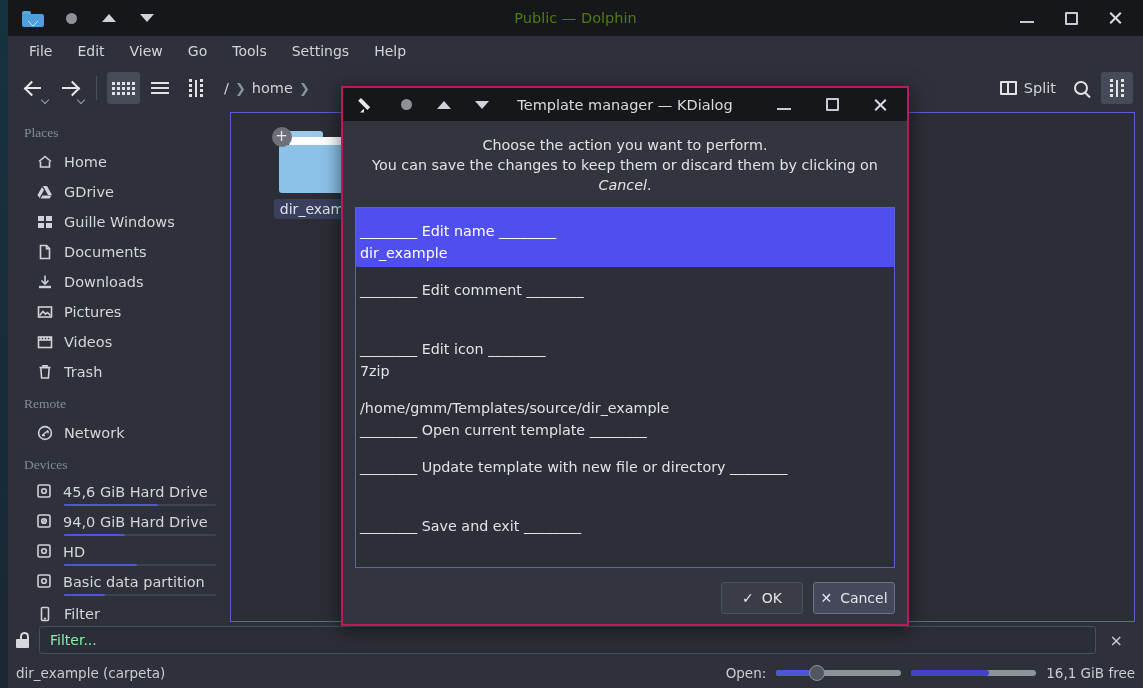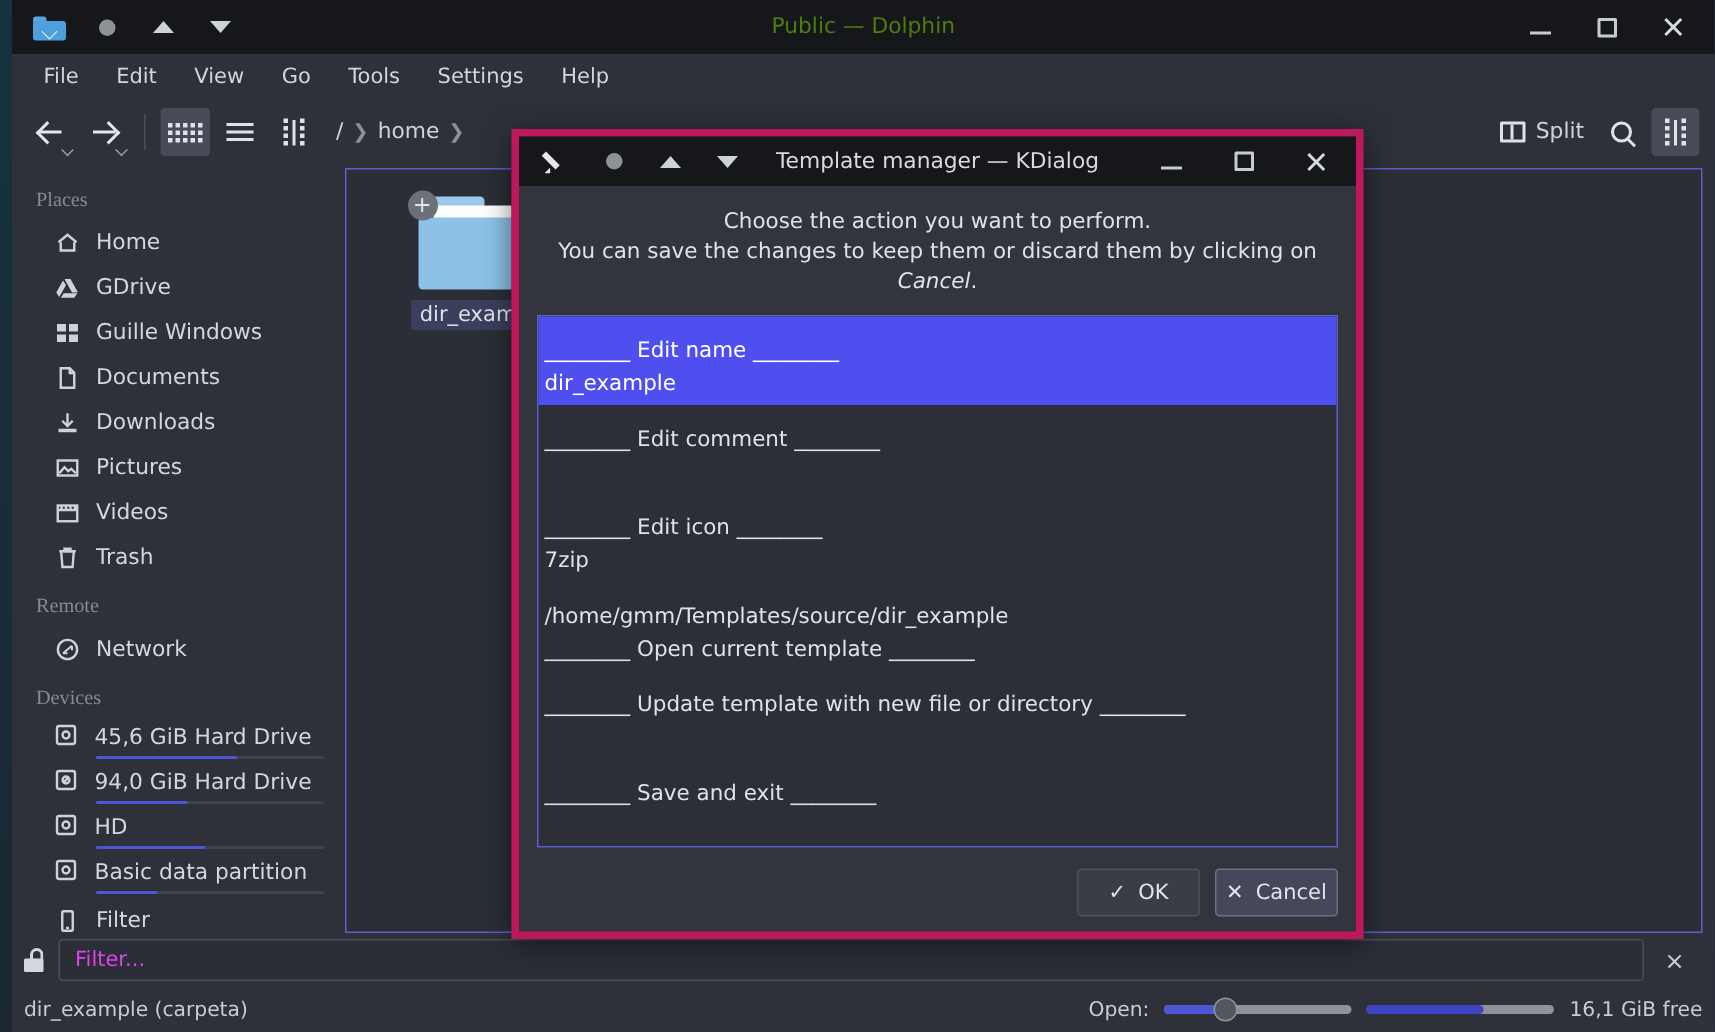--- a/index.html
+++ b/index.html
@@ -195,21 +195,21 @@
     position: absolute; left: 318px; top: 170px; width: 0; height: 0; z-index: 9;
   }
 
   
   .filterbar {
     height: 36px; display:flex; align-items:center; gap:10px;
     padding: 0 8px 0 8px; flex: 0 0 36px; margin-right: 8px;
   }
   .filter-input {
     flex:1; height: 28px; border:1px solid #4a4e59; border-radius:3px; background:#2b2e36;
-    display:flex; align-items:center; padding: 0 10px; font-size:14px; color:#d946ef;
+    display:flex; align-items:center; padding: 0 10px; font-size:14px; color:#86efac;
   }
   .lock-ico { position:relative; width:13px; height:16px; }
   .lock-ico .bodyb{position:absolute;bottom:0;left:0;width:13px;height:9px;background:#d4d7dc;border-radius:1px;}
   .lock-ico .shk{position:absolute;top:0;left:4px;width:9px;height:9px;border:2px solid #d4d7dc;border-bottom:none;border-radius:5px 5px 0 0;}
   .x-btn { font-size:16px; color:#c9ccd1; padding: 0 4px; }
 
   
   .statusbar {
     height: 30px; display:flex; align-items:center; padding: 0 8px 0 8px;
     font-size: 13.5px; color:#c9ccd2; flex: 0 0 30px;
@@ -221,21 +221,21 @@
   .zoom-slider .fill { position:absolute; left:0; top:0; bottom:0; width:30%; background:#4f56d6; border-radius:3px;}
   .zoom-slider .knob { position:absolute; left:26%; top:-5px; width:16px;height:16px;border-radius:50%;background:#53565e; border:1px solid #8e9299;}
   .space-bar { width:125px; height:6px; background:#8e9299; border-radius:3px; position:relative;}
   .space-bar .fill { position:absolute; left:0;top:0;bottom:0;width:62%;background:#3f43c4;border-radius:3px;}
 
   
   #kdialog {
     position: absolute; left: 341px; top: 86px; width: 568px; height: 540px;
     background: #32353e; box-shadow: 0 3px 18px rgba(0,0,0,.55);
     display:flex; flex-direction: column; z-index: 50;
-    border: 5px solid #be185d;
+    border: 2px solid #be185d;
   }
   .kd-titlebar {
     height: 33px; background: #16171a; display:flex; align-items:center; position:relative;
     flex: 0 0 33px;
   }
   .kd-title {
     position:absolute; left:0; right:0; text-align:center; font-size:14.5px; color:#d8dade;
   }
   .kd-right { margin-left:auto; display:flex; align-items:center; padding-right: 8px; gap: 10px;}
   .kd-body { padding: 14px 12px 10px 12px; display:flex; flex-direction:column; flex:1; min-height:0;}

